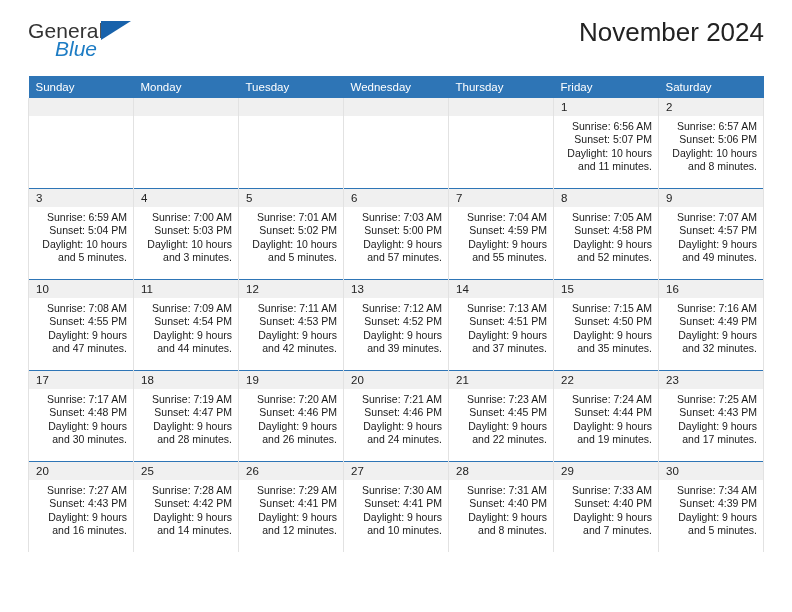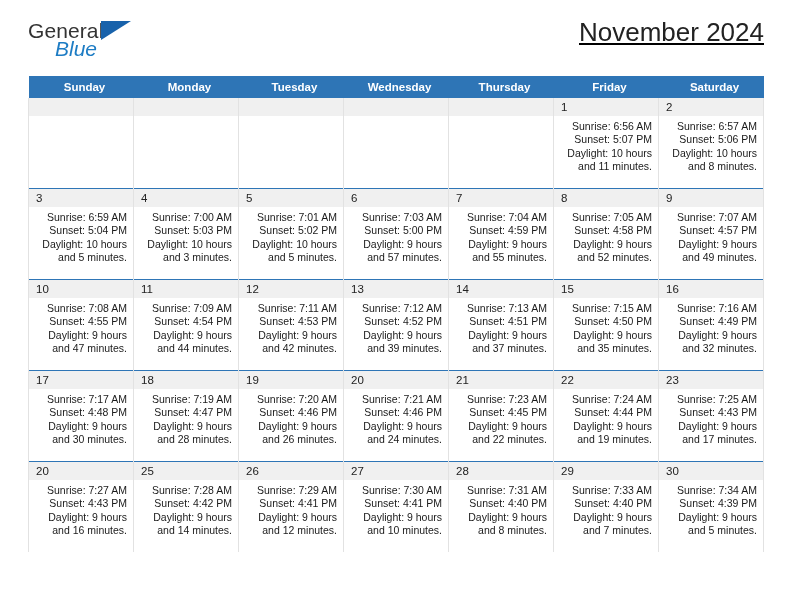--- a/index.html
+++ b/index.html
@@ -60,21 +60,20 @@
     left: 73px;
     top: 3px;
     width: 0;
     height: 0;
     border-left: 30px solid #1862ab;
     border-bottom: 19px solid transparent;
   }
   .titles {
     text-align: right;
     flex: 0 0 auto;
-    text-decoration: underline;
   }
   .title-main {
     font-size: 26px;
     color: #222222;
     line-height: 1.12;
     white-space: nowrap;
   }
   .title-sub {
     font-size: 14.5px;
     color: #222222;
@@ -86,22 +85,22 @@
   .cal {
     width: 736px;
     border-collapse: collapse;
     table-layout: fixed;
     margin-top: 4px;
   }
   .cal th {
     background: #2e75b6;
     color: #ffffff;
     font-size: 11.5px;
-    font-weight: bold;
-    text-align: center;
+    font-weight: normal;
+    text-align: left;
     padding: 5px 0 5px 7px;
     height: 19px;
     box-sizing: border-box;
     border: none;
   }
   .cal td {
     vertical-align: top;
     padding: 0;
     border-top: 1px solid #2e75b6;
     border-left: 1px solid #e2e2e2;

